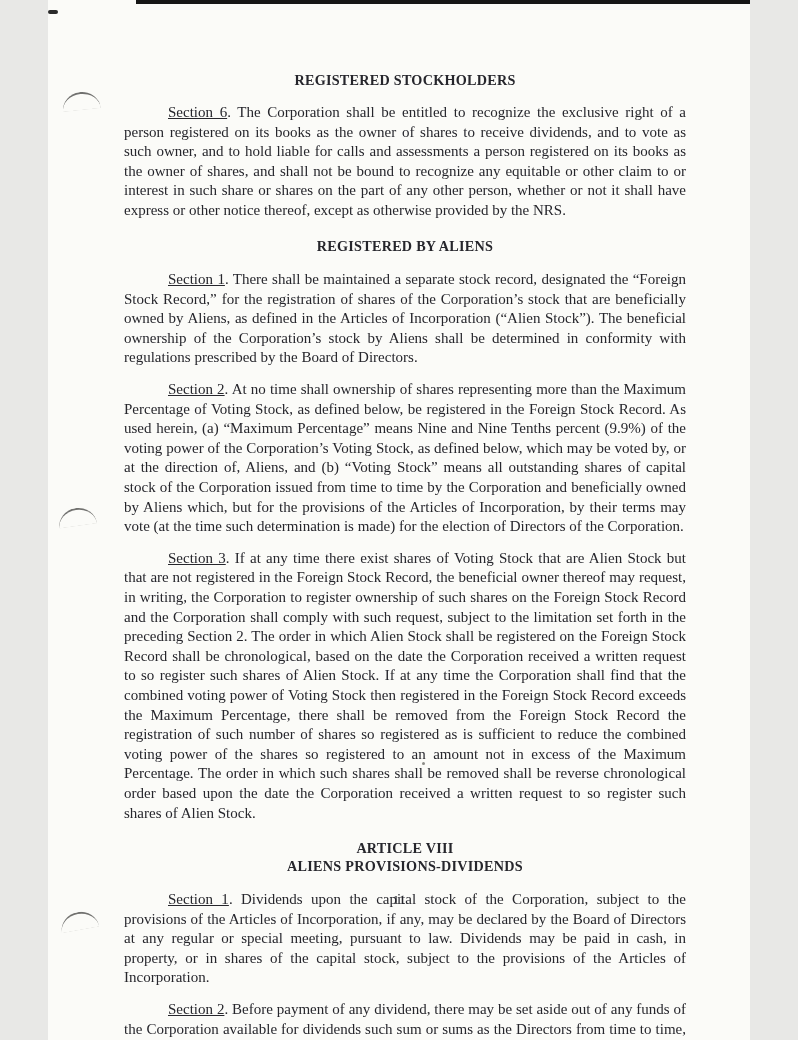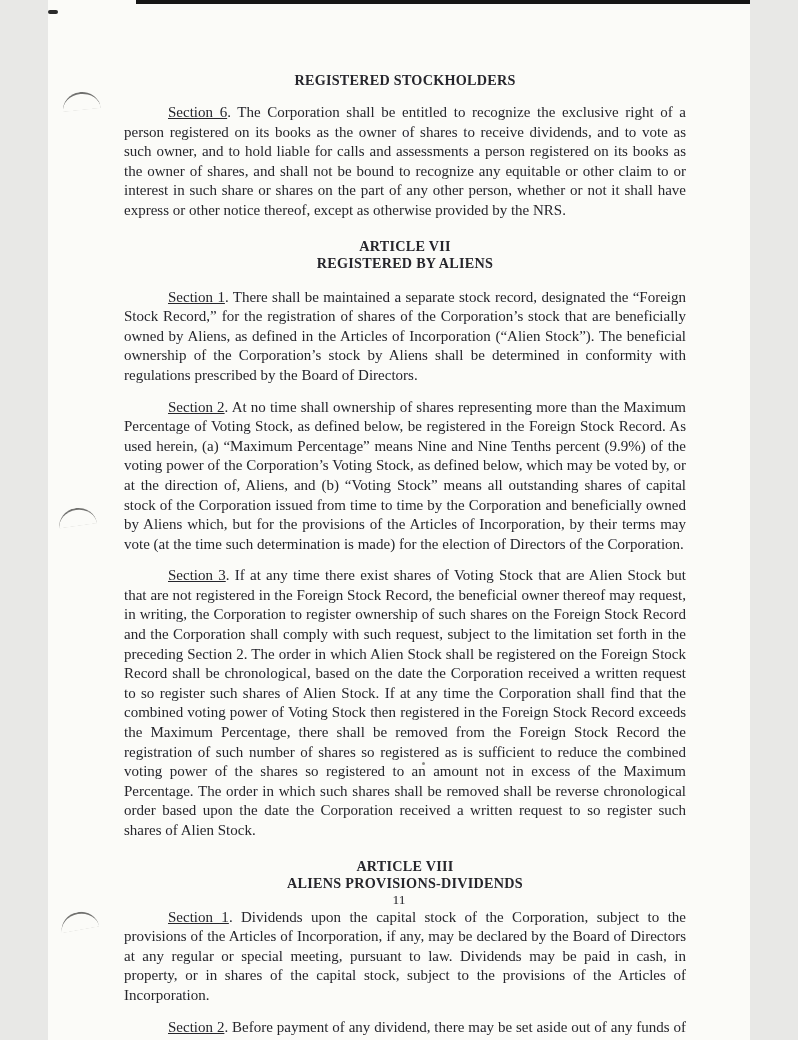--- a/index.html
+++ b/index.html
@@ -108,21 +108,20 @@
   <div class="margin-mark mark-3"></div>
   <div class="scan-speck"></div>
 
   <div class="content">
 
     <div class="heading-center">REGISTERED STOCKHOLDERS</div>
 
     <p class="body-para"><span class="sec-label">Section 6</span><span>. The Corporation shall be entitled to recognize the exclusive right of a person registered on its books as the owner of shares to receive dividends, and to vote as such owner, and to hold liable for calls and assessments a person registered on its books as the owner of shares, and shall not be bound to recognize any equitable or other claim to or interest in such share or shares on the part of any other person, whether or not it shall have express or other notice thereof, except as otherwise provided by the NRS.</span></p>
 
     <div class="article-heading">
-      <div>ARTICLE VII</div>
       <div>REGISTERED BY ALIENS</div>
     </div>
 
     <p class="body-para"><span class="sec-label">Section 1</span><span>. There shall be maintained a separate stock record, designated the “Foreign Stock Record,” for the registration of shares of the Corporation’s stock that are beneficially owned by Aliens, as defined in the Articles of Incorporation (“Alien Stock”). The beneficial ownership of the Corporation’s stock by Aliens shall be determined in conformity with regulations prescribed by the Board of Directors.</span></p>
 
     <p class="body-para"><span class="sec-label">Section 2</span><span>. At no time shall ownership of shares representing more than the Maximum Percentage of Voting Stock, as defined below, be registered in the Foreign Stock Record. As used herein, (a) “Maximum Percentage” means Nine and Nine Tenths percent (9.9%) of the voting power of the Corporation’s Voting Stock, as defined below, which may be voted by, or at the direction of, Aliens, and (b) “Voting Stock” means all outstanding shares of capital stock of the Corporation issued from time to time by the Corporation and beneficially owned by Aliens which, but for the provisions of the Articles of Incorporation, by their terms may vote (at the time such determination is made) for the election of Directors of the Corporation.</span></p>
 
     <p class="body-para"><span class="sec-label">Section 3</span><span>. If at any time there exist shares of Voting Stock that are Alien Stock but that are not registered in the Foreign Stock Record, the beneficial owner thereof may request, in writing, the Corporation to register ownership of such shares on the Foreign Stock Record and the Corporation shall comply with such request, subject to the limitation set forth in the preceding Section 2. The order in which Alien Stock shall be registered on the Foreign Stock Record shall be chronological, based on the date the Corporation received a written request to so register such shares of Alien Stock. If at any time the Corporation shall find that the combined voting power of Voting Stock then registered in the Foreign Stock Record exceeds the Maximum Percentage, there shall be removed from the Foreign Stock Record the registration of such number of shares so registered as is sufficient to reduce the combined voting power of the shares so registered to an amount not in excess of the Maximum Percentage. The order in which such shares shall be removed shall be reverse chronological order based upon the date the Corporation received a written request to so register such shares of Alien Stock.</span></p>
 
     <div class="article-heading">

